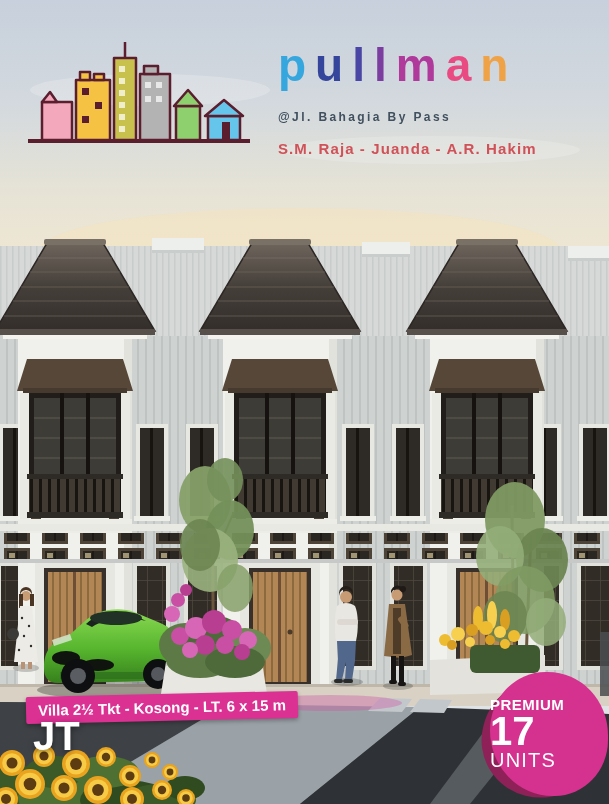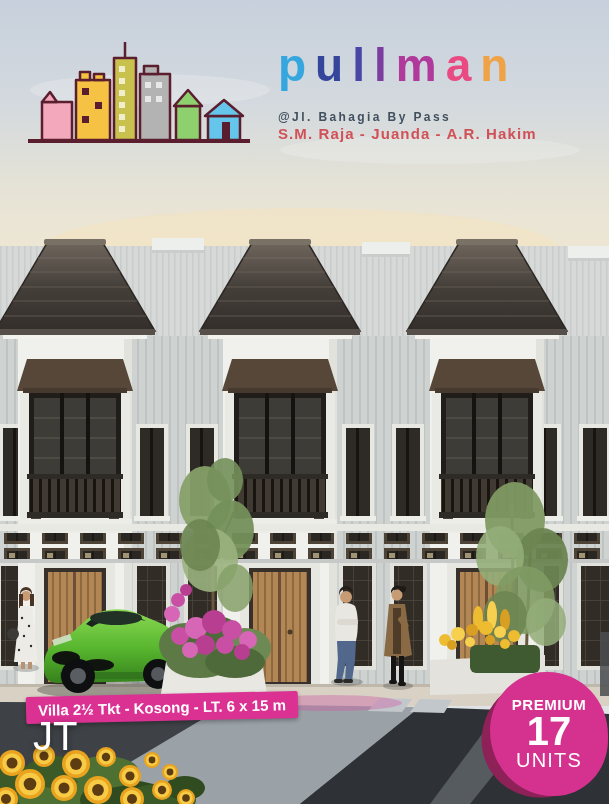--- a/index.html
+++ b/index.html
@@ -3,34 +3,34 @@
 <meta charset="utf-8">
 <style>
   html,body{margin:0;padding:0;background:#30343a;}
   .poster{position:relative;width:609px;height:804px;overflow:hidden;
           font-family:"Liberation Sans",sans-serif;background:#dfe3e6;}
   .scene{position:absolute;left:0;top:0;width:609px;height:804px;}
   .logo{position:absolute;left:26px;top:28px;width:228px;height:126px;}
   .brand{position:absolute;left:278px;top:40px;width:320px;text-align:left;}
   .wordmark{font-size:46px;font-weight:700;letter-spacing:9px;line-height:1.1;white-space:nowrap;}
   .brand-loc{margin-top:19px;font-size:12px;font-weight:700;letter-spacing:2.4px;}
-  .brand-roads{margin-top:1px;font-size:15px;font-weight:700;letter-spacing:1.1px;}
+  .brand-roads{margin-top:16px;font-size:15px;font-weight:700;letter-spacing:1.1px;}
   .spec-banner{position:absolute;left:26px;top:694px;width:272px;height:27px;line-height:27px;
                text-align:center;color:#fff;font-size:15px;font-weight:700;border-radius:2px;
                transform:rotate(-1.3deg);box-shadow:0 2px 4px rgba(0,0,0,.3);}
   .price{position:absolute;left:24px;top:714px;display:flex;align-items:baseline;color:#fff;
          text-shadow:0 2px 6px rgba(0,0,0,.45);}
   .price-val{font-size:72px;font-weight:700;letter-spacing:2px;line-height:1;}
-  .price-unit{font-size:40px;font-weight:400;margin-left:9px;}
+  .price-unit{font-size:40px;font-weight:700;margin-left:9px;}
   .badge{position:absolute;left:482px;top:672px;width:128px;height:128px;}
   .badge-back{position:absolute;left:0;top:8px;width:120px;height:118px;
               border-radius:50% 46% 52% 48%;transform:rotate(14deg);}
   .badge-main{position:absolute;left:8px;top:0;width:118px;height:124px;
               border-radius:48% 52% 46% 54%;display:flex;flex-direction:column;
-              align-items:center;justify-content:center;color:#fff;}
+              justify-content:center;color:#fff;}
   .badge-line1{font-size:15px;font-weight:700;letter-spacing:.5px;}
   .badge-num{font-size:40px;font-weight:700;line-height:.92;}
   .badge-line2{font-size:20px;font-weight:400;letter-spacing:1.2px;}
 </style>
 </head>
 <body>
 
 <div class="poster">
 
   <svg class="scene" viewBox="0 0 609 804" xmlns="http://www.w3.org/2000/svg">

